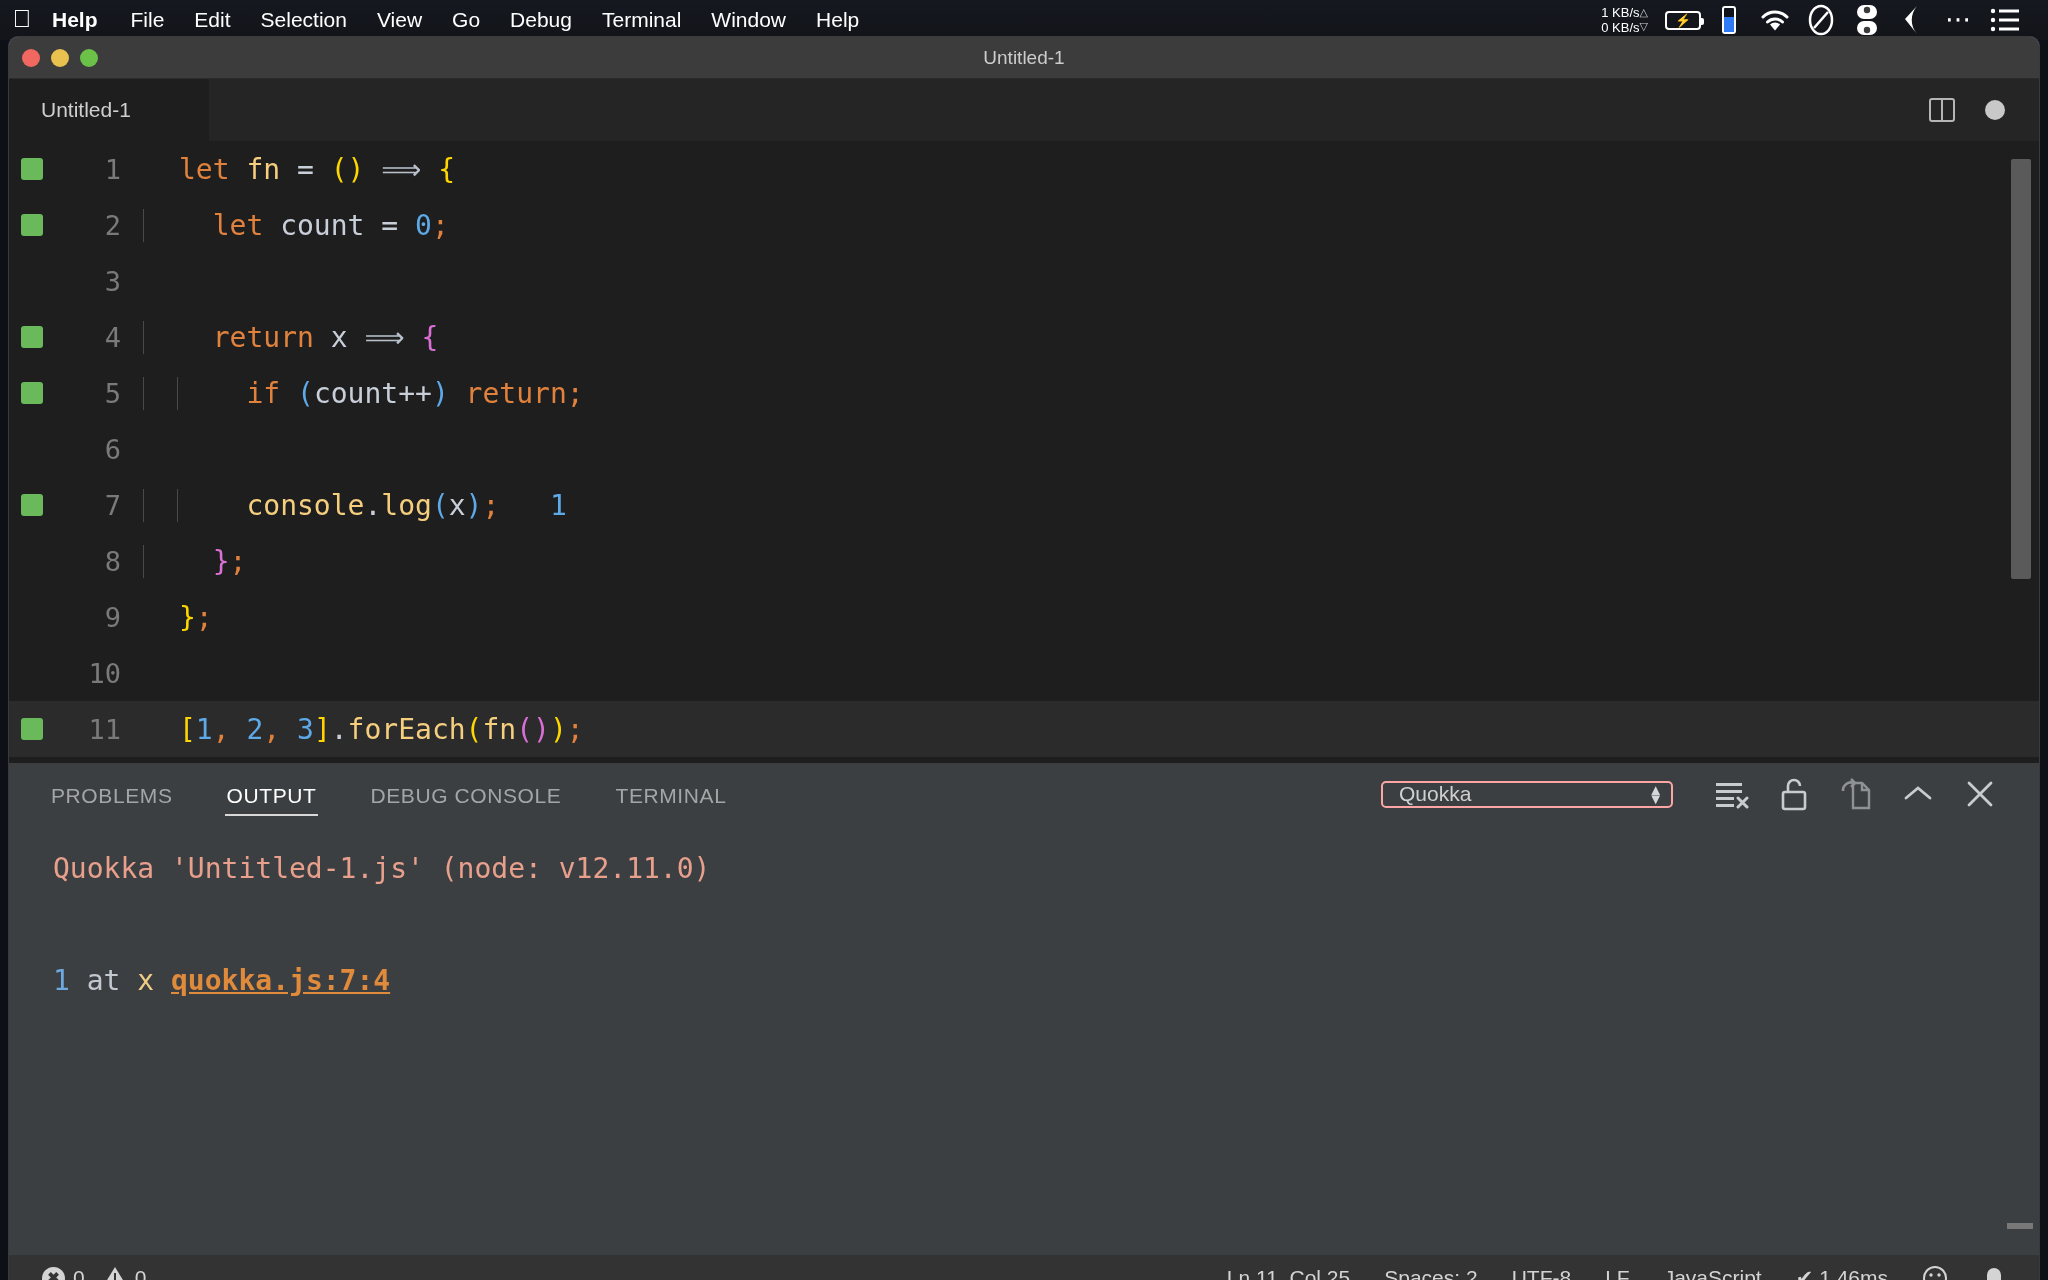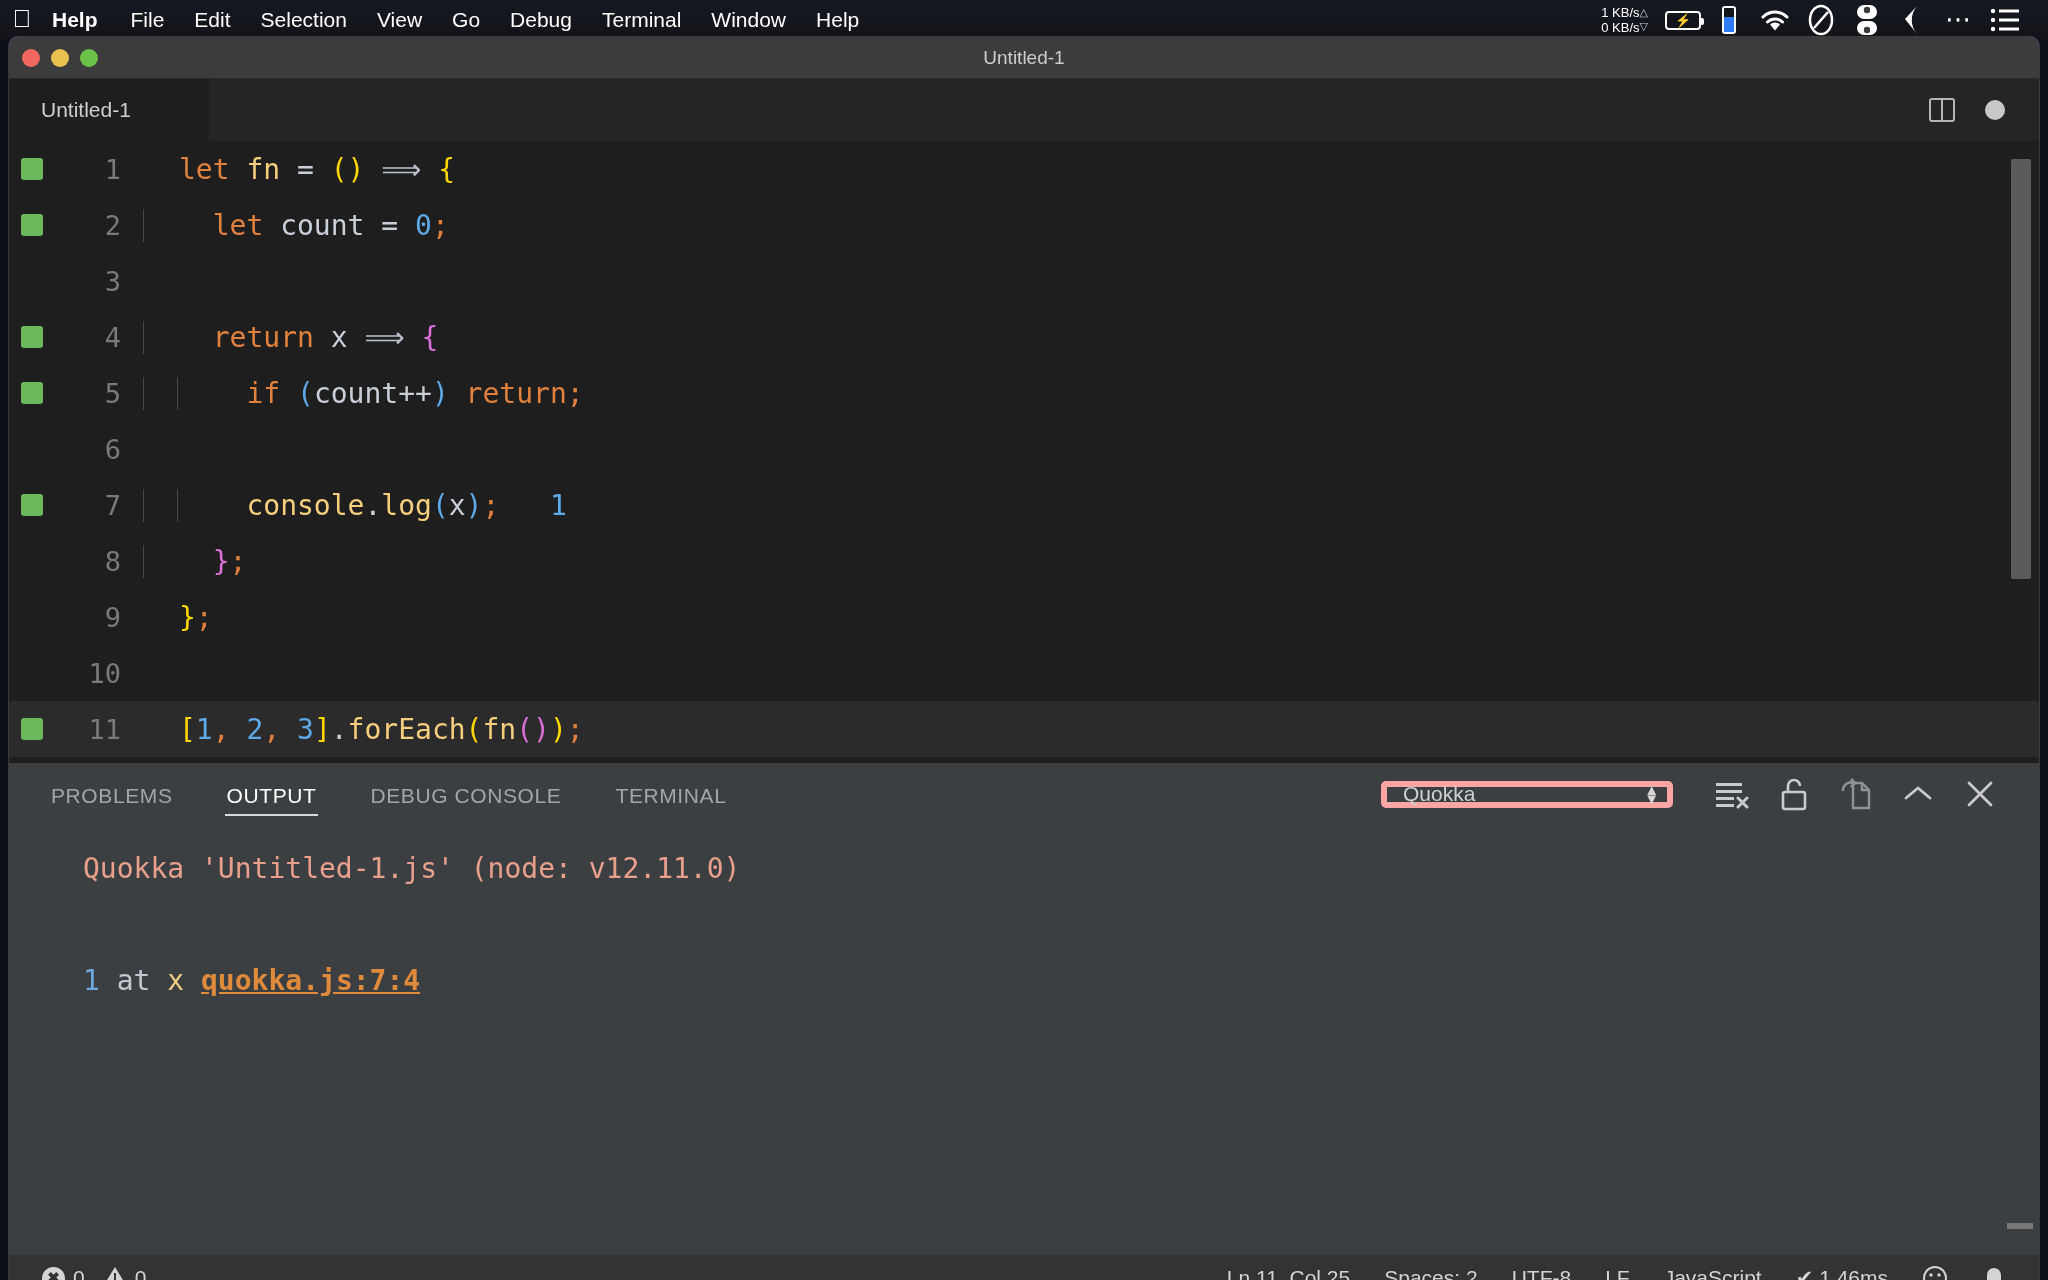--- a/index.html
+++ b/index.html
@@ -175,34 +175,34 @@
     white-space: nowrap;
   }
   .ptab.active { color: #ffffff; }
   .ptab.active:after {
     content: ""; position: absolute; left: 0; right: 0; bottom: 2px;
     height: 2px; background: #d8d8d8;
   }
   .panel-actions { margin-left: auto; display: flex; align-items: center; gap: 0; }
   .qselect {
     width: 292px; height: 27px; background: #3c3f41;
-    border: 6px solid #fca5a5; border-radius: 5px;
+    border: 2px solid #fca5a5; border-radius: 5px;
     color: #cfd0d1; font-size: 21px;
     display: flex; align-items: center; padding: 0 8px 0 16px;
     margin-right: 28px;
     justify-content: space-between;
   }
   .qselect .spin { margin-left: auto; display: flex; flex-direction: column; align-items: center; line-height: 0.62; font-size: 15px; color: #d5d6d7; }
   .pact { width: 62px; height: 48px; display: flex; align-items: center; justify-content: center; }
 
   .panel-out {
     flex: 1; padding: 16px 0 0 44px;
     font-family: "DejaVu Sans Mono", monospace;
     font-size: 28px; line-height: 56px;
-    color: #d4d4d4; overflow: hidden; position: relative; margin-left: 30px;
+    color: #d4d4d4; overflow: hidden; position: relative;
   }
   .o-quokka { color: #e8a08d; }
   .o-num { color: #6da9e0; }
   .o-at { color: #c2c8d0; }
   .o-x { color: #f1cd84; }
   .o-link { color: #e08a3c; text-decoration: underline; font-weight: bold; }
   .panel-vscroll { position: absolute; right: 6px; bottom: 26px; width: 26px; height: 6px; background: #787878; }
 
   
   .statusbar {

